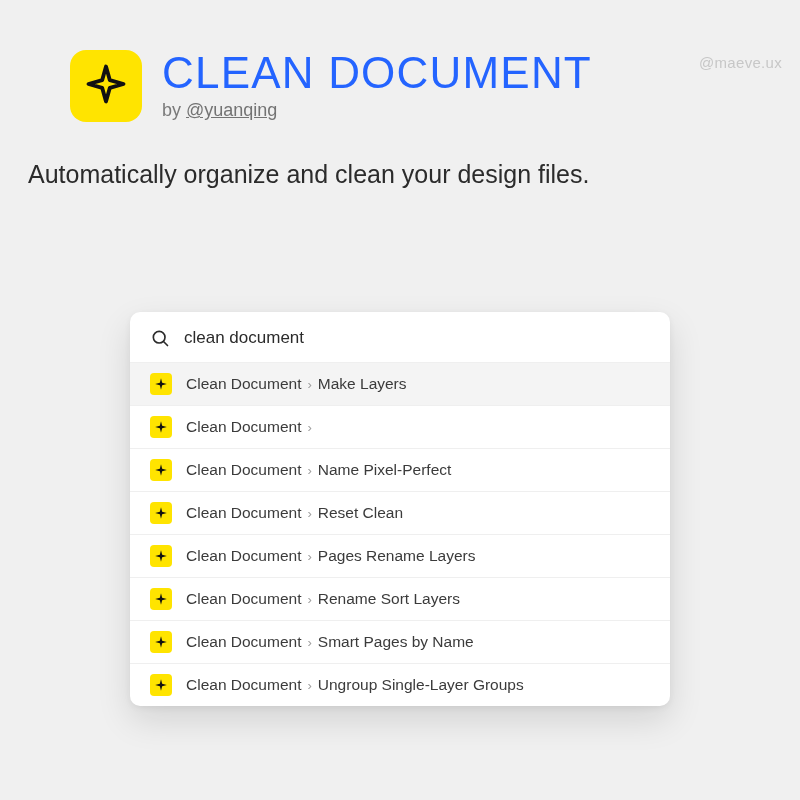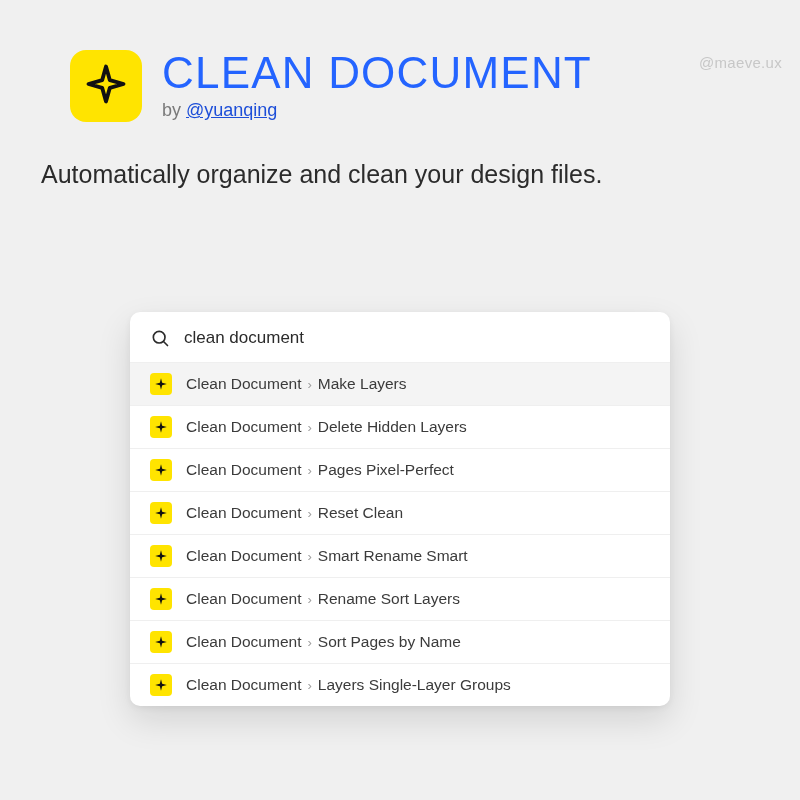--- a/index.html
+++ b/index.html
@@ -43,25 +43,25 @@
       font-weight: 400;
       letter-spacing: 1.2px;
       line-height: 1.05;
       font-stretch: condensed;
     }
     .byline {
       color: #7a7a7a;
       font-size: 18px;
       margin-top: 4px;
     }
-    .byline a { color: #1d4ed8; text-decoration: underline; }
+    .byline a { color: #737373; text-decoration: underline; }
     .description {
       color: #2b2b2b;
       font-size: 25px;
-      padding: 36px 0 0 41px;
+      padding: 36px 0 0 28px;
       line-height: 1.35;
     }
     
     .panel {
       position: absolute;
       left: 130px;
       top: 312px;
       width: 540px;
       background: #ffffff;
       border-radius: 10px;
@@ -158,35 +158,34 @@
     <div class="row-icon">
       <span>
         <svg viewBox="0 0 24 24" fill="#111">
               <path d="M12 2 L14 10 L22 12 L14 14 L12 22 L10 14 L2 12 L10 10 Z"></path>
             </svg>
       </span>
     </div>
     <div class="row-text">
       <span>Clean Document</span>
       <span class="chev">›</span>
-      <span>Delete Hidden Layers</span>
-    </div>
-  </div>
-      <div class="row">
-    <div class="row-icon">
-      <span>
-        <svg viewBox="0 0 24 24" fill="#111">
-              <path d="M12 2 L14 10 L22 12 L14 14 L12 22 L10 14 L2 12 L10 10 Z"></path>
-            </svg>
-      </span>
-    </div>
-    <div class="row-text">
-      <span>Clean Document</span>
-      <span class="chev">›</span>
-      <span>Pages Pixel-Perfect</span>
+    </div>
+  </div>
+      <div class="row">
+    <div class="row-icon">
+      <span>
+        <svg viewBox="0 0 24 24" fill="#111">
+              <path d="M12 2 L14 10 L22 12 L14 14 L12 22 L10 14 L2 12 L10 10 Z"></path>
+            </svg>
+      </span>
+    </div>
+    <div class="row-text">
+      <span>Clean Document</span>
+      <span class="chev">›</span>
+      <span>Name Pixel-Perfect</span>
     </div>
   </div>
       <div class="row">
     <div class="row-icon">
       <span>
         <svg viewBox="0 0 24 24" fill="#111">
               <path d="M12 2 L14 10 L22 12 L14 14 L12 22 L10 14 L2 12 L10 10 Z"></path>
             </svg>
       </span>
     </div>
@@ -200,21 +199,21 @@
     <div class="row-icon">
       <span>
         <svg viewBox="0 0 24 24" fill="#111">
               <path d="M12 2 L14 10 L22 12 L14 14 L12 22 L10 14 L2 12 L10 10 Z"></path>
             </svg>
       </span>
     </div>
     <div class="row-text">
       <span>Clean Document</span>
       <span class="chev">›</span>
-      <span>Smart Rename Smart</span>
+      <span>Pages Rename Layers</span>
     </div>
   </div>
       <div class="row">
     <div class="row-icon">
       <span>
         <svg viewBox="0 0 24 24" fill="#111">
               <path d="M12 2 L14 10 L22 12 L14 14 L12 22 L10 14 L2 12 L10 10 Z"></path>
             </svg>
       </span>
     </div>
@@ -228,31 +227,31 @@
     <div class="row-icon">
       <span>
         <svg viewBox="0 0 24 24" fill="#111">
               <path d="M12 2 L14 10 L22 12 L14 14 L12 22 L10 14 L2 12 L10 10 Z"></path>
             </svg>
       </span>
     </div>
     <div class="row-text">
       <span>Clean Document</span>
       <span class="chev">›</span>
-      <span>Sort Pages by Name</span>
-    </div>
-  </div>
-      <div class="row">
-    <div class="row-icon">
-      <span>
-        <svg viewBox="0 0 24 24" fill="#111">
-              <path d="M12 2 L14 10 L22 12 L14 14 L12 22 L10 14 L2 12 L10 10 Z"></path>
-            </svg>
-      </span>
-    </div>
-    <div class="row-text">
-      <span>Clean Document</span>
-      <span class="chev">›</span>
-      <span>Layers Single-Layer Groups</span>
+      <span>Smart Pages by Name</span>
+    </div>
+  </div>
+      <div class="row">
+    <div class="row-icon">
+      <span>
+        <svg viewBox="0 0 24 24" fill="#111">
+              <path d="M12 2 L14 10 L22 12 L14 14 L12 22 L10 14 L2 12 L10 10 Z"></path>
+            </svg>
+      </span>
+    </div>
+    <div class="row-text">
+      <span>Clean Document</span>
+      <span class="chev">›</span>
+      <span>Ungroup Single-Layer Groups</span>
     </div>
   </div>
     </div>
 </div>
 
 </body></html>

